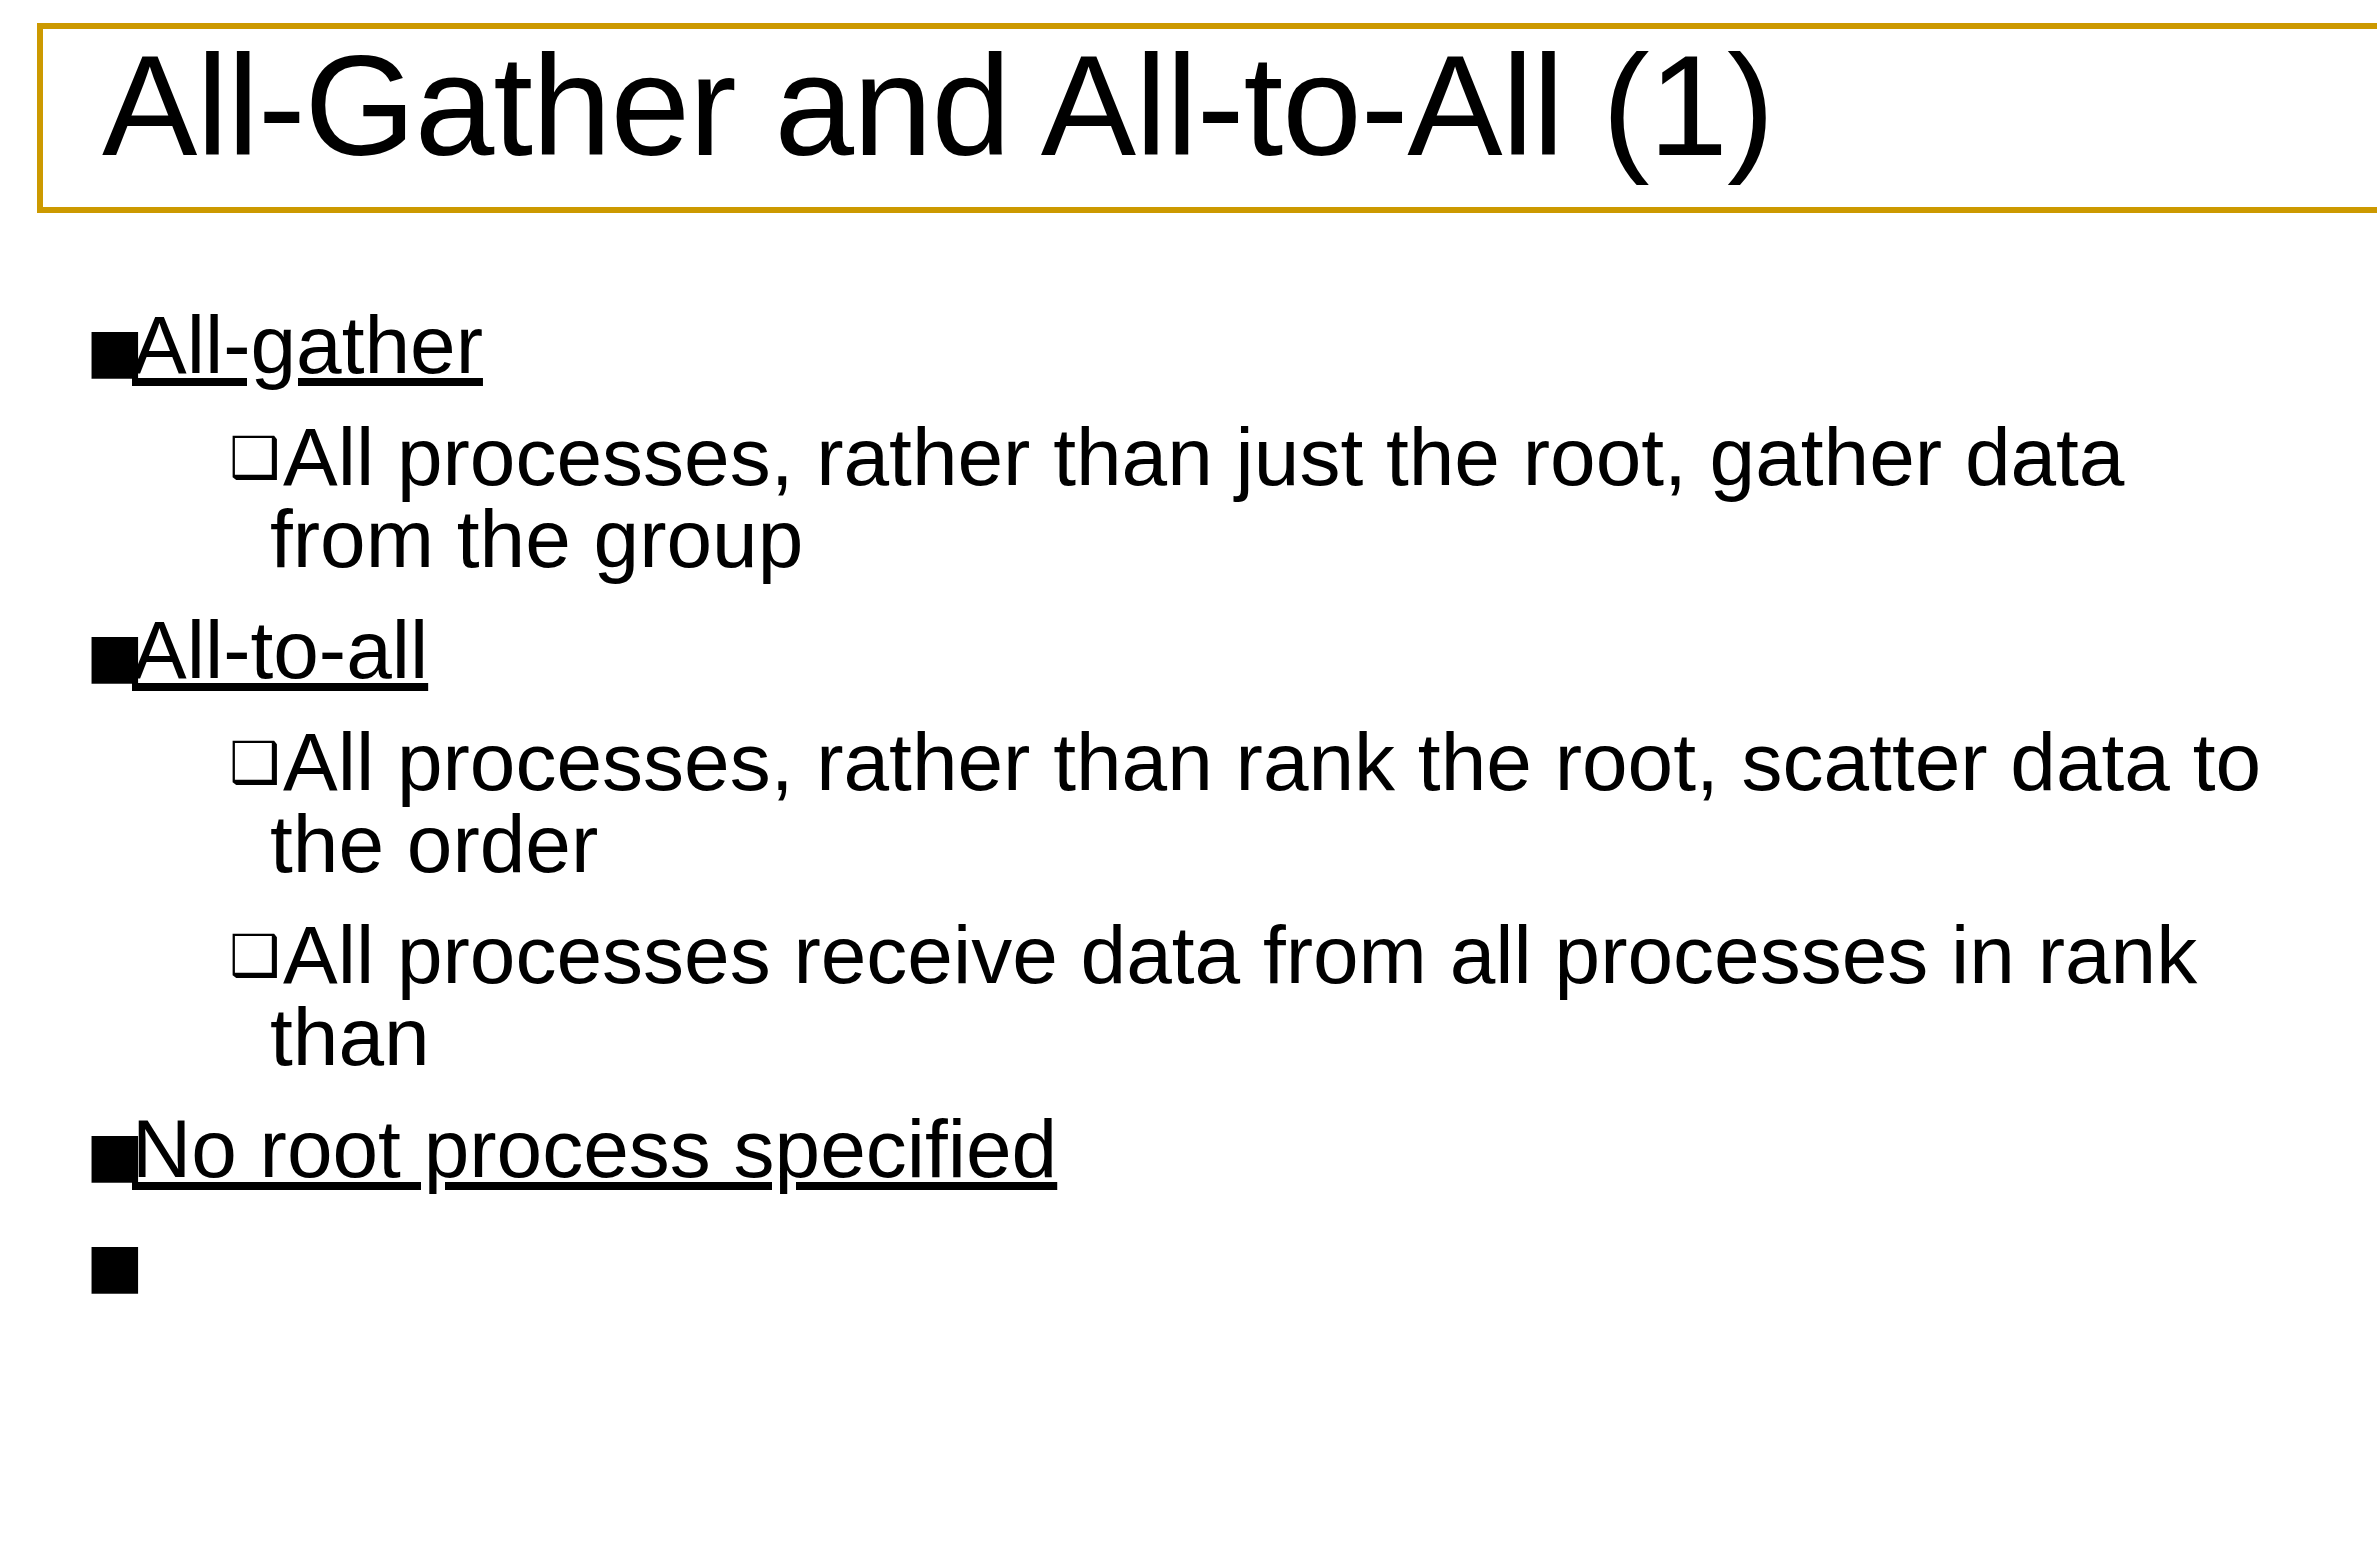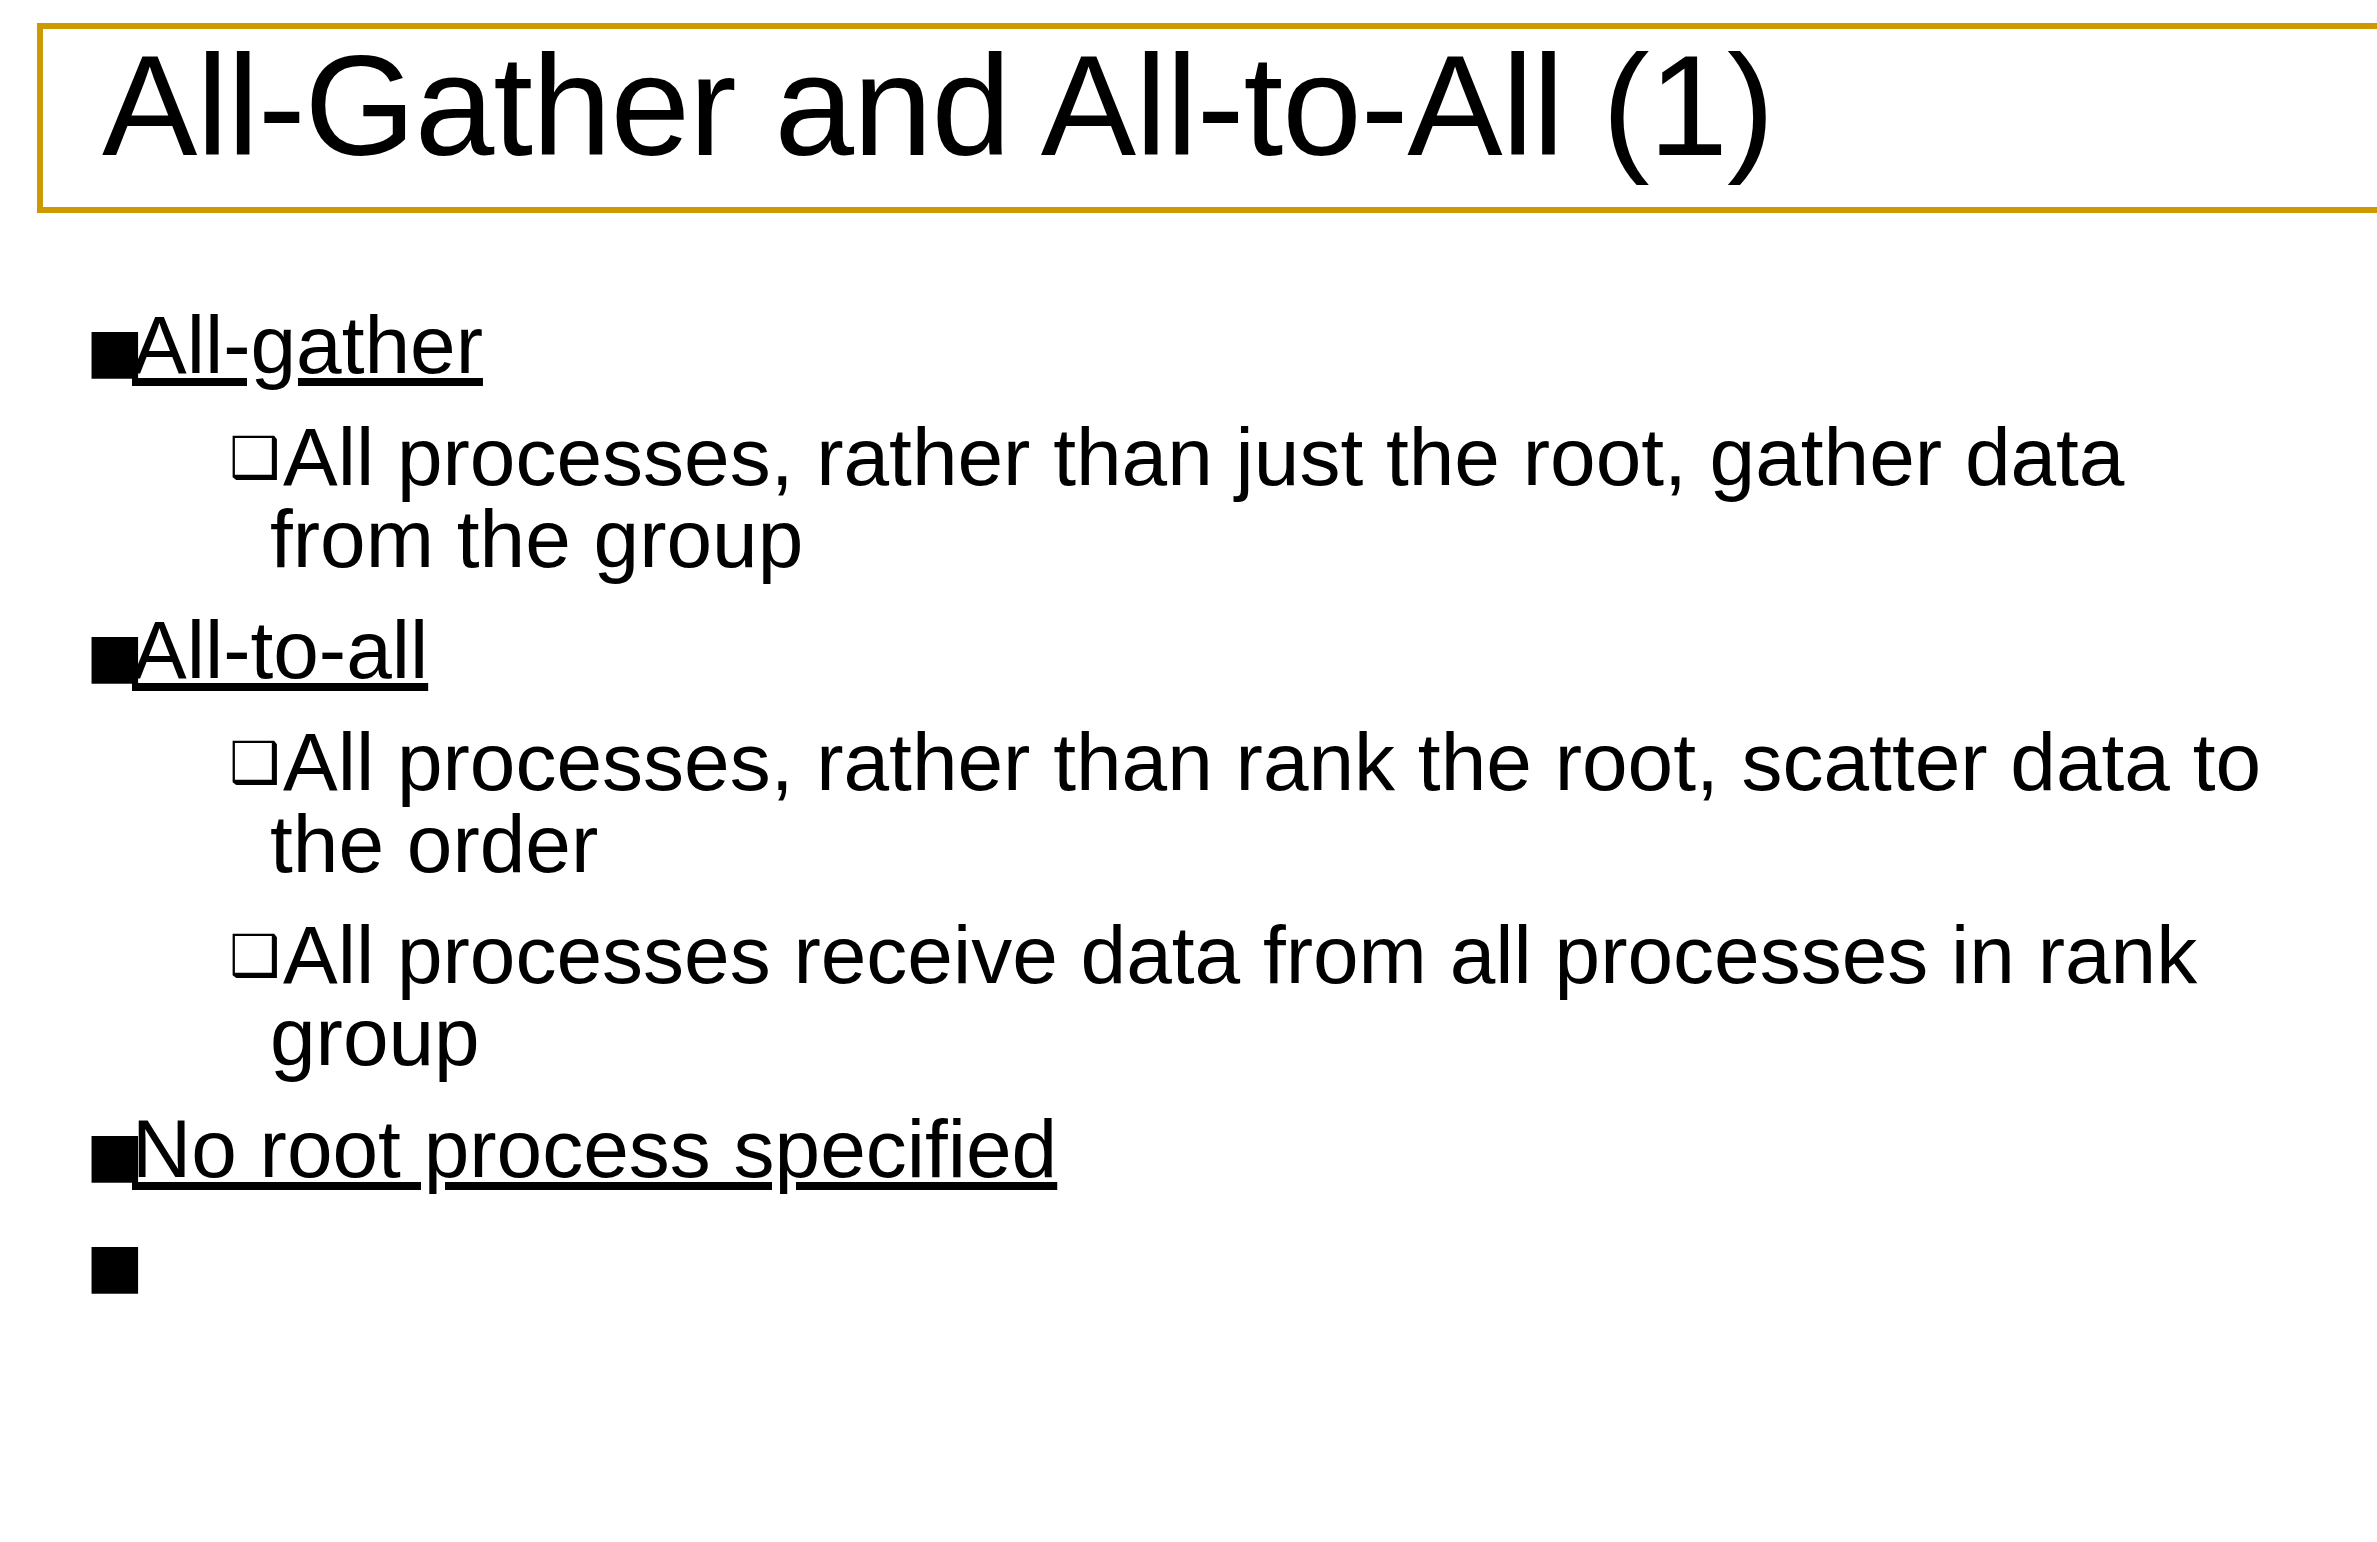--- a/index.html
+++ b/index.html
@@ -142,21 +142,21 @@
     </div>
     <div class="line lvl2-cont">
       <span class="txt">the order</span>
     </div>
 
     <div class="line lvl2">
       <span class="bullet sq-hollow">❑</span>
       <span class="txt">All processes receive data from all processes in rank</span>
     </div>
     <div class="line lvl2-cont">
-      <span class="txt">group</span>
+      <span class="txt">than</span>
     </div>
 
     <div class="line lvl1">
       <span class="bullet sq-filled">■</span>
       <span class="txt">No root process specified</span>
     </div>
 
     <div class="line lvl1">
       <span class="bullet sq-filled">■</span>
     </div>

